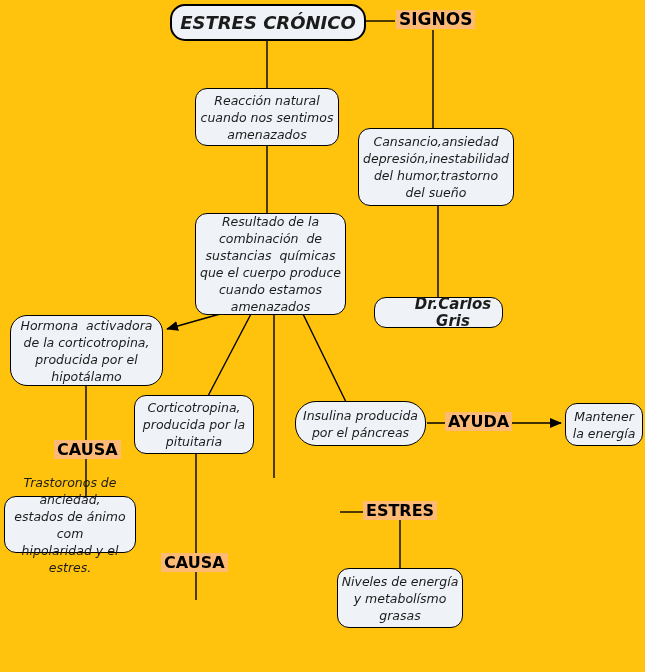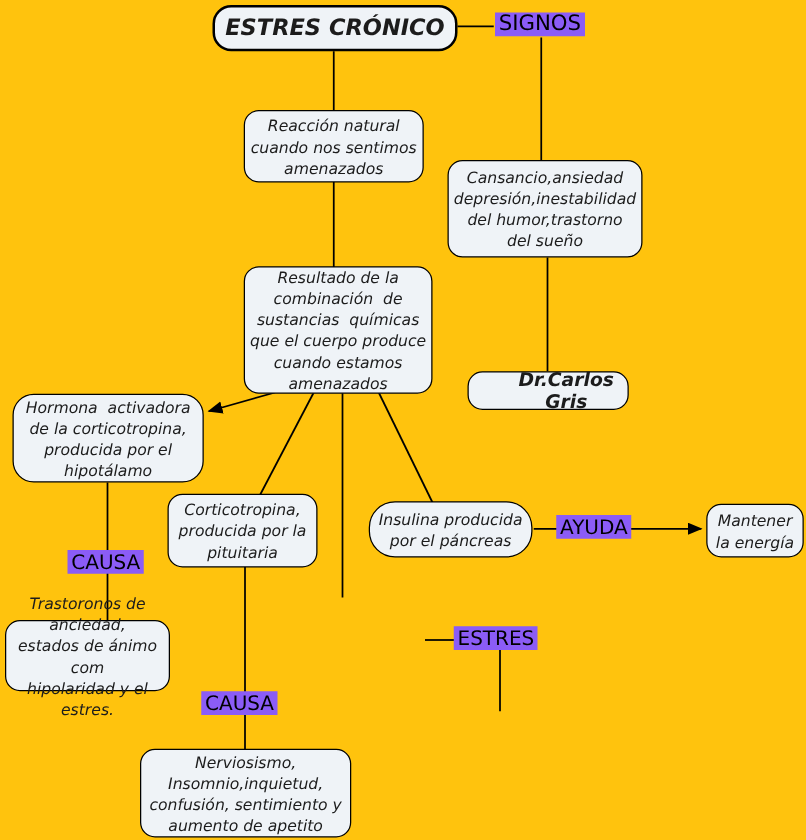--- a/index.html
+++ b/index.html
@@ -20,23 +20,23 @@
     color:#1c1c1c;
     font-size:12.5px;line-height:17px;
     display:flex;align-items:center;justify-content:center;
     text-align:center;
     white-space:pre-wrap;
     padding:2px 3px;
     font-style:italic;
   }
   .link-label{
     position:absolute;z-index:3;
-    background:#8b5cf6;
+    background:#fdba74;
     color:#000;
-    font-weight:normal;
+    font-weight:bold;
     font-size:16px;line-height:19px;
     padding:0 3px;
     white-space:nowrap;
   }
   
   #n-title{left:170px;top:4px;width:196px;height:37px;font-size:18px;font-weight:bold;border-radius:15px;border-width:2px;}
   #n-reaccion{left:195px;top:88px;width:144px;height:58px;}
   #n-cansancio{left:358px;top:128px;width:156px;height:78px;}
   #n-resultado{left:195px;top:213px;width:151px;height:102px;}
   #n-doctor{left:374px;top:297px;width:129px;height:31px;font-size:15px;font-weight:bold;padding-left:32px;}
@@ -105,24 +105,23 @@
   <div class="node" id="n-corticotropina">Corticotropina,
 producida por la
 pituitaria</div>
   <div class="node" id="n-insulina">Insulina producida
 por el páncreas</div>
   <div class="node" id="n-mantener">Mantener
 la energía</div>
   <div class="node" id="n-trastornos">Trastoronos de anciedad,
 estados de ánimo com
 hipolaridad y el estres.</div>
-  <div class="node" id="n-nerviosismo">Nerviosismo,
-Insomnio,inquietud,
-confusión, sentimiento y
-aumento de apetito</div>
+  <div class="node" id="n-niveles">Niveles de energía
+y metabolísmo
+grasas</div>
 
   <div class="link-label" id="l-signos">SIGNOS</div>
   <div class="link-label" id="l-causa-left">CAUSA</div>
   <div class="link-label" id="l-ayuda">AYUDA</div>
   <div class="link-label" id="l-regula">ESTRES</div>
   <div class="link-label" id="l-causa-bottom">CAUSA</div>
 
 </div>
 
 </body></html>

